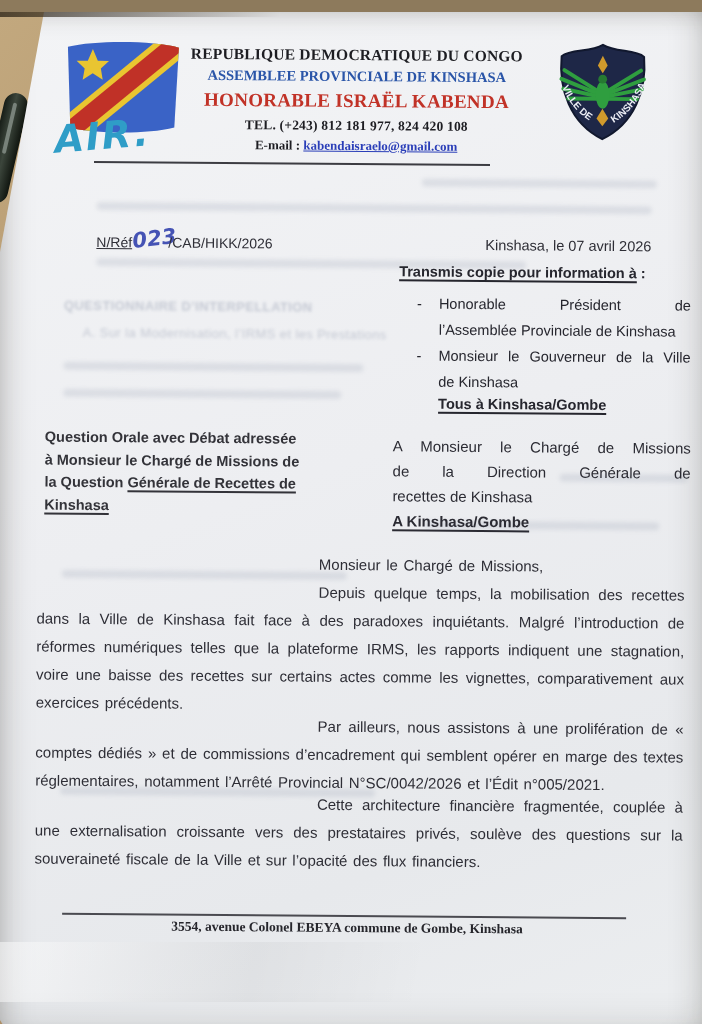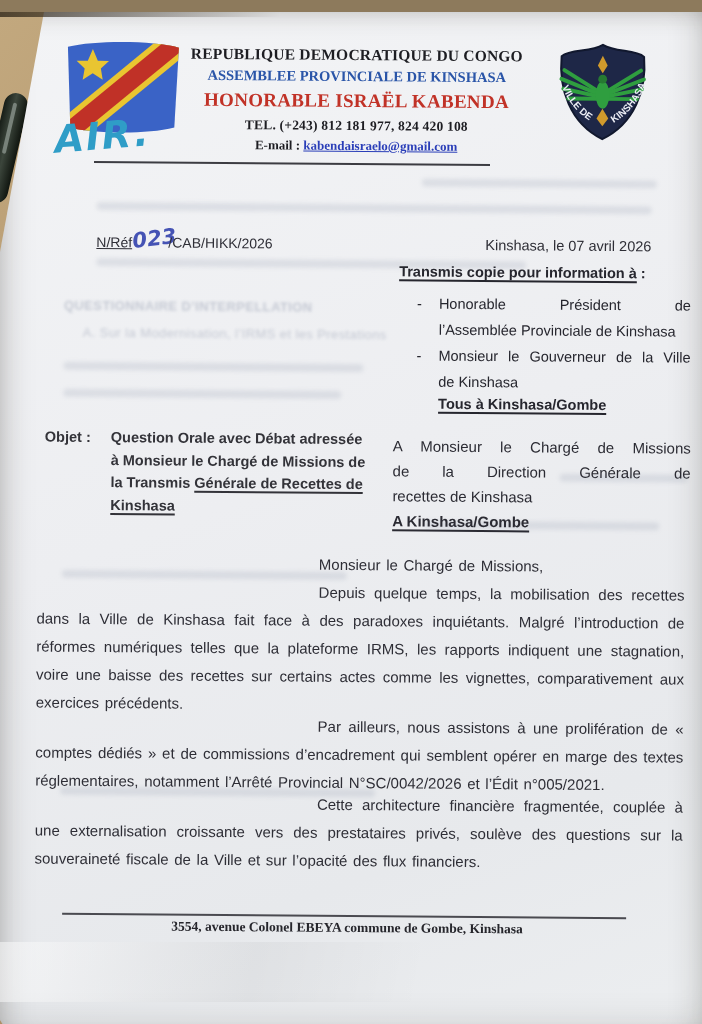--- a/index.html
+++ b/index.html
@@ -192,25 +192,24 @@
         </div>
         <div class="copy-item">
           <span class="dash">-</span>
           <div class="jline">Monsieur le Gouverneur de la Ville</div>
           <div>de Kinshasa</div>
         </div>
         <div class="copy-foot u">Tous à Kinshasa/Gombe</div>
       </div>
 
       <div class="objet">
-        <div class="objet-label">Objet :</div>
         <div class="objet-lines">
           <div>Question Orale avec Débat adressée</div>
           <div>à Monsieur le Chargé de Missions de</div>
-          <div><span>la Transmis </span><span class="u">Générale de Recettes de</span></div>
+          <div><span>la Question </span><span class="u">Générale de Recettes de</span></div>
           <div><span class="u">Kinshasa</span></div>
         </div>
       </div>
 
       <div class="addr">
         <div class="jline">A Monsieur le Chargé de Missions</div>
         <div class="jline">de la Direction Générale de</div>
         <div>recettes de Kinshasa</div>
         <div class="addr-last u">A Kinshasa/Gombe</div>
       </div>

